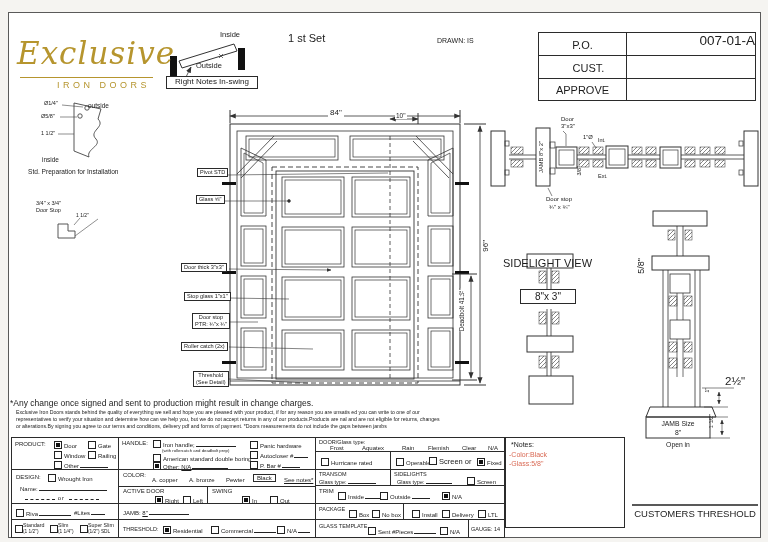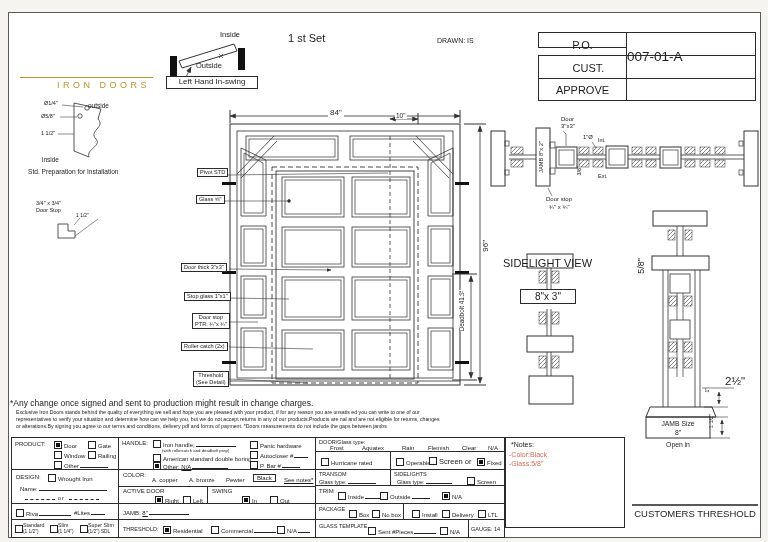--- a/index.html
+++ b/index.html
@@ -219,36 +219,37 @@
       <rect x="646" y="417" width="64" height="21"></rect>
 
       <path d="M702,388 L734,388 M704,407 L728,407 M712,417 L728,417 M710,438 L730,438" stroke-width="0.6"></path>
       <line x1="719" y1="392" x2="719" y2="404" marker-start="url(#ah)" marker-end="url(#ah)" stroke-width="0.6"></line>
       <line x1="722" y1="420" x2="722" y2="435" marker-start="url(#ah)" marker-end="url(#ah)" stroke-width="0.6"></line>
     </g>
 
     <path d="M632,505 L758,505" stroke="#222" stroke-width="1.4"></path>
   </svg>
 
+  <div class="lbl gold" style="left:17px;top:36px;font-family:'DejaVu Serif',serif;font-style:italic;font-size:31px;letter-spacing:1px;">Exclusive</div>
   <div style="position:absolute;left:20px;top:77px;width:133px;height:1px;background:var(--gold,#b6952e);"></div>
   <div class="lbl gold" style="left:57px;top:80px;font-size:9px;letter-spacing:3.5px;">IRON DOORS</div>
 
   <div class="lbl" style="left:288px;top:32px;font-size:11px;">1 st Set</div>
   <div class="lbl" style="left:437px;top:37px;font-size:7px;">DRAWN: IS</div>
 
   <div class="lbl" style="left:220px;top:31px;font-size:7.5px;">Inside</div>
   <div class="lbl" style="left:196px;top:62px;font-size:7.5px;">Outside</div>
-  <div class="lbl boxed" style="left:166px;top:76px;font-size:8px;width:84px;">Left Hand In-swing</div>
+  <div class="lbl boxed" style="left:166px;top:76px;font-size:8px;width:84px;">Right Notes In-swing</div>
 
   <div style="position:absolute;left:538px;top:32px;width:218px;height:69px;">
-    <div class="cell" style="left:0;top:0;width:89px;height:16px;">
+    <div class="cell" style="left:0;top:0;width:89px;height:24px;">
         <div class="lbl" style="left:0;right:0;top:6px;text-align:center;font-size:11px;">P.O.</div>
       </div>
     <div class="cell" style="left:88px;top:0;width:130px;height:24px;">
-        <div class="lbl" style="left:0;right:0;top:16px;text-align:left;font-size:13.5px;">007-01-A</div>
+        <div class="lbl" style="left:0;right:0;top:0;text-align:right;font-size:13.5px;">007-01-A</div>
       </div>
     <div class="cell" style="left:0;top:23px;width:89px;height:24px;">
         <div class="lbl" style="left:12px;right:0;top:6px;text-align:center;font-size:11px;">CUST.</div>
       </div>
     <div class="cell" style="left:88px;top:23px;width:130px;height:24px;">
         <div class="lbl" style="left:4px;top:6px;font-size:11px;"></div>
       </div>
     <div class="cell" style="left:0;top:46px;width:89px;height:23px;">
         <div class="lbl" style="left:0;right:0;top:5px;text-align:center;font-size:11px;">APPROVE</div>
       </div>

